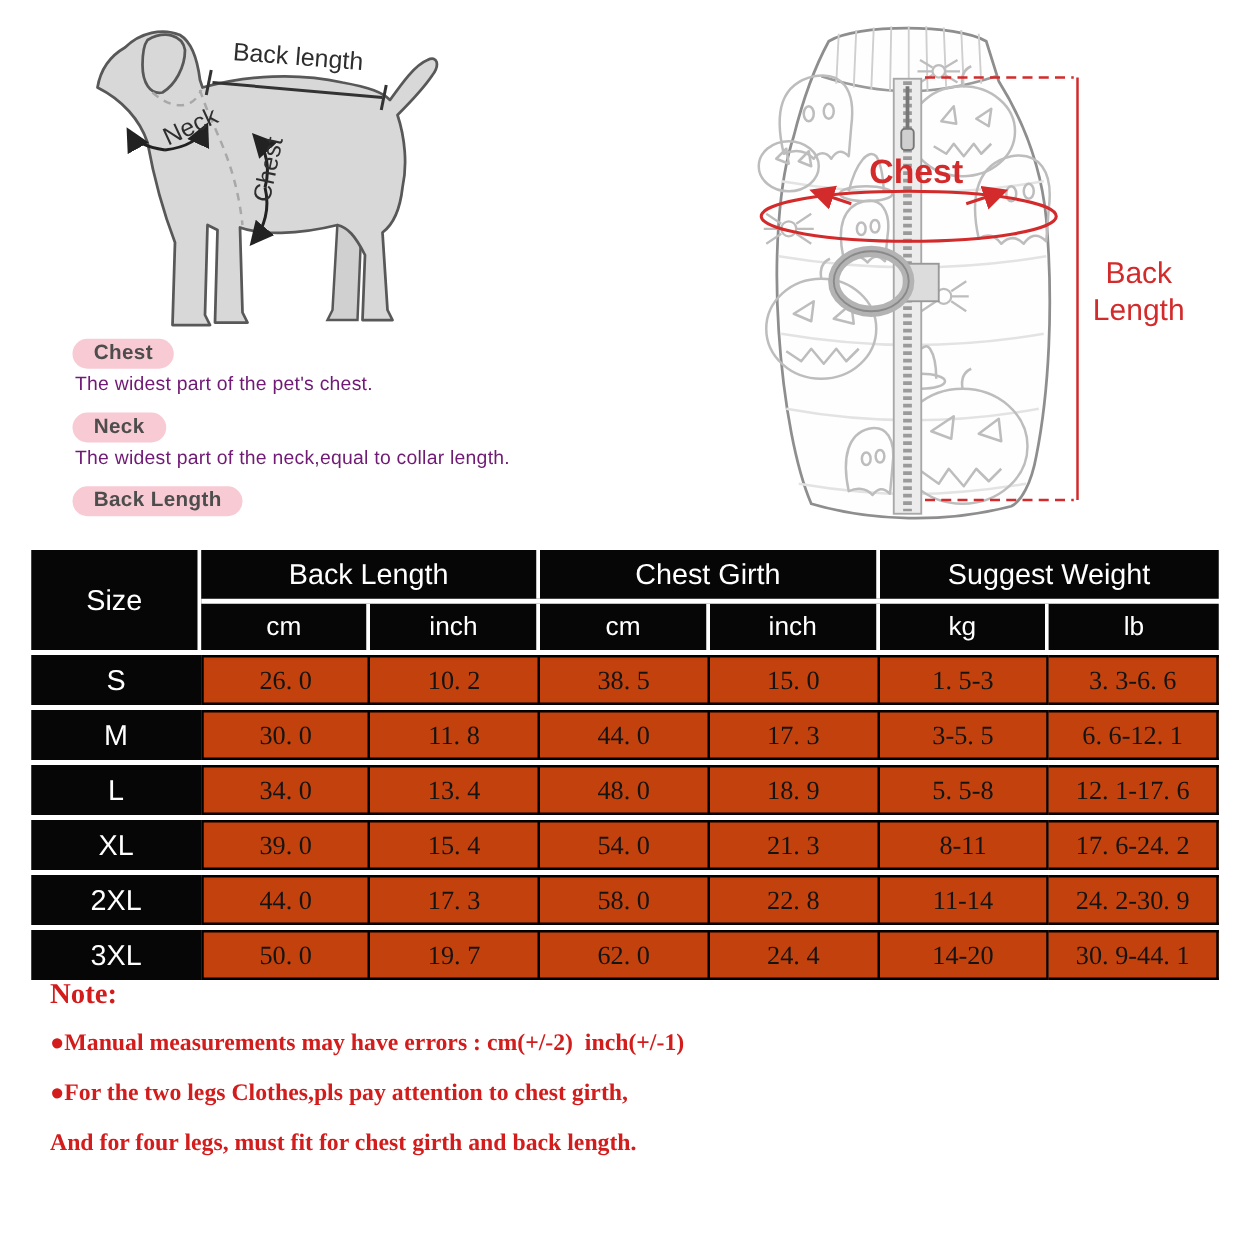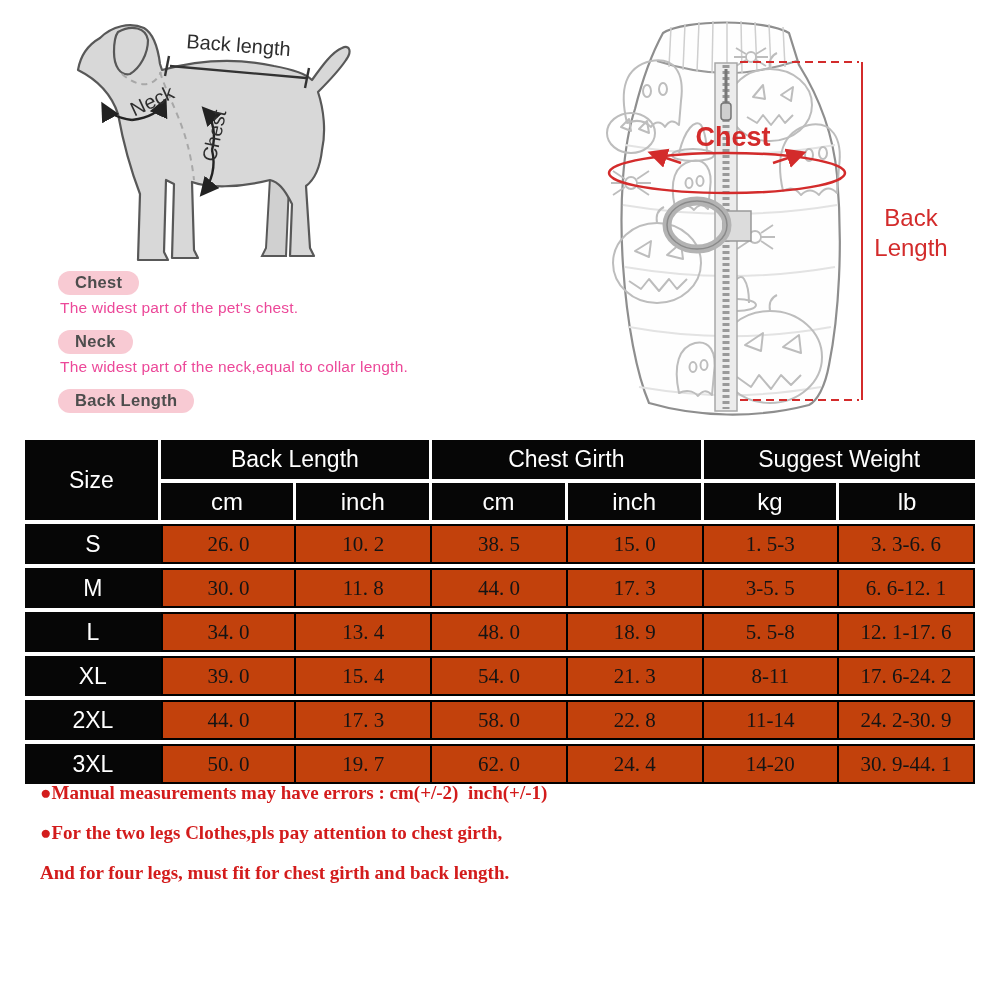--- a/index.html
+++ b/index.html
@@ -5,29 +5,29 @@
   html,body{margin:0;padding:0;background:#fff;}
   .canvas{position:relative;width:1000px;height:1000px;background:#fff;overflow:hidden;
           font-family:"Liberation Sans",sans-serif;}
   svg text{font-family:"Liberation Sans",sans-serif;}
 
   
   .defs{position:absolute;left:40px;top:271px;width:480px;}
   .def-group{margin:0 0 13px 0;}
   .pill{display:inline-block;margin-left:18px;padding:2px 17px 3px 17px;border-radius:12px;
         background:#f8cad3;color:#4d4d4d;font-size:16.5px;font-weight:bold;letter-spacing:.3px;}
-  .def-text{margin:4px 0 0 20px;color:#ec4899;font-size:15.5px;letter-spacing:.2px;}
+  .def-text{margin:4px 0 0 20px;color:#701a75;font-size:15.5px;letter-spacing:.2px;}
 
   
   .size-table{position:absolute;left:25px;top:436px;width:950px;
               border-collapse:separate;border-spacing:0 4px;table-layout:fixed;}
   .size-table th,.size-table td{padding:0;text-align:center;vertical-align:middle;overflow:hidden;}
   .blk{background:#060606;color:#fff;font-weight:400;border-right:3px solid #fff;}
   .h1 th{height:39px;font-size:23px;}
-  .h2 th{height:37px;font-size:24px;}
+  .h2 th{height:37px;font-size:21px;}
   .size-table tr th:last-child{border-right:none;}
   .size-cell{height:36px;font-size:23px;border-right:none !important;}
   .data{height:36px;background:#c2410c;border:2px solid #000;border-left:none;
         font-family:"Liberation Serif",serif;font-size:21px;color:#141414;}
   .data.first{border-left:2px solid #000;}
 
   
   .notes{position:absolute;left:40px;top:782px;width:930px;color:#d31c1c;
          font-family:"Liberation Serif",serif;font-weight:bold;}
   .note-title{font-size:23px;margin:0 0 16px 0;}
@@ -295,18 +295,19 @@
       <td class="data">19. 7</td>
       <td class="data">62. 0</td>
       <td class="data">24. 4</td>
       <td class="data">14-20</td>
       <td class="data">30. 9-44. 1</td>
     </tr>
   </tbody>
     </table>
 
   <div class="notes">
+    <p class="note-title">Note:</p>
     <p class="note-line">●Manual measurements may have errors : cm(+/-2)  inch(+/-1)</p>
     <p class="note-line">●For the two legs Clothes,pls pay attention to chest girth,</p>
     <p class="note-line">And for four legs, must fit for chest girth and back length.</p>
   </div>
 
 </div>
 
 </body></html>

